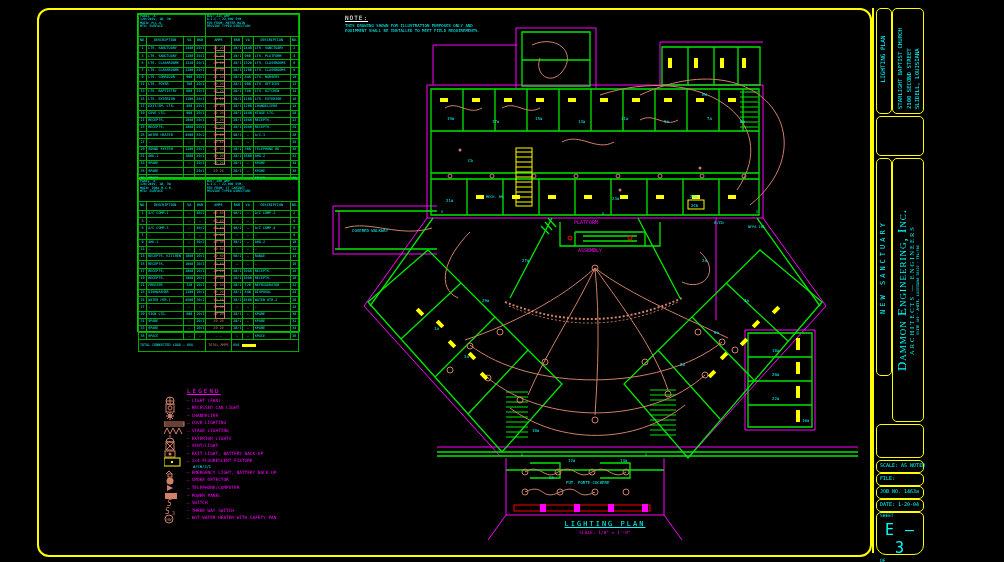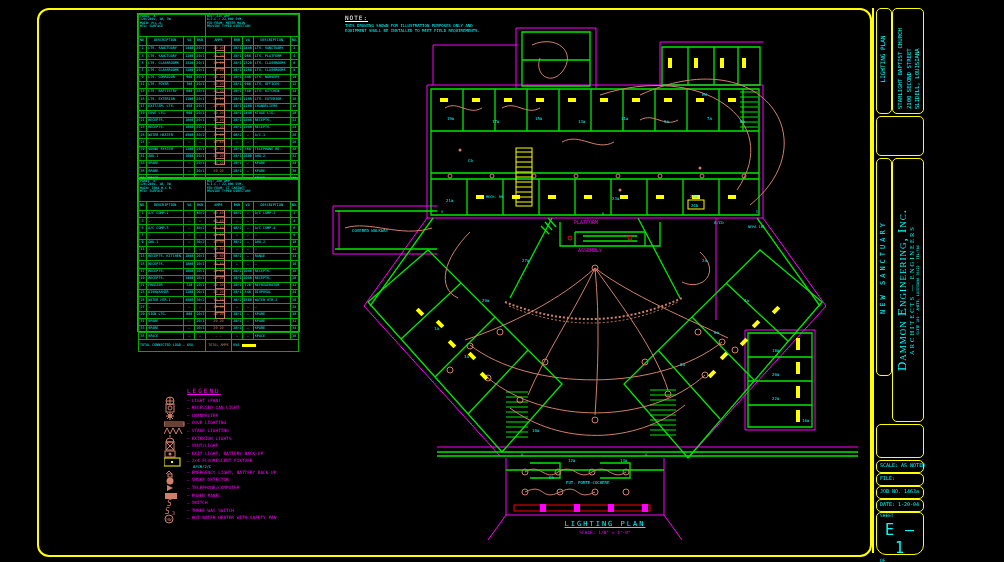--- a/index.html
+++ b/index.html
@@ -1008,17 +1008,17 @@
     <div class="tbtxt">FILE:</div>
   </div>
   <div class="abs tb-box" style="left:876px;top:486px;width:46px;height:11px;">
     <div class="tbtxt">JOB NO. 1463a</div>
   </div>
   <div class="abs tb-box" style="left:876px;top:499px;width:46px;height:11px;">
     <div class="tbtxt">DATE: 1-20-04</div>
   </div>
   <div class="abs tb-box" style="left:876px;top:512px;width:46px;height:41px;border-bottom-left-radius:10px;border-bottom-right-radius:10px;">
     <div class="tbtxt" style="font-size:4.5px;padding:1px 3px 0;">SHEET</div>
-    <div id="sheet-no">E — 1</div>
+    <div id="sheet-no">E — 3</div>
     <div class="tbtxt" style="font-size:4.5px;padding:2px 3px 0;">OF</div>
   </div>
 
 </div>
 
 </body></html>

